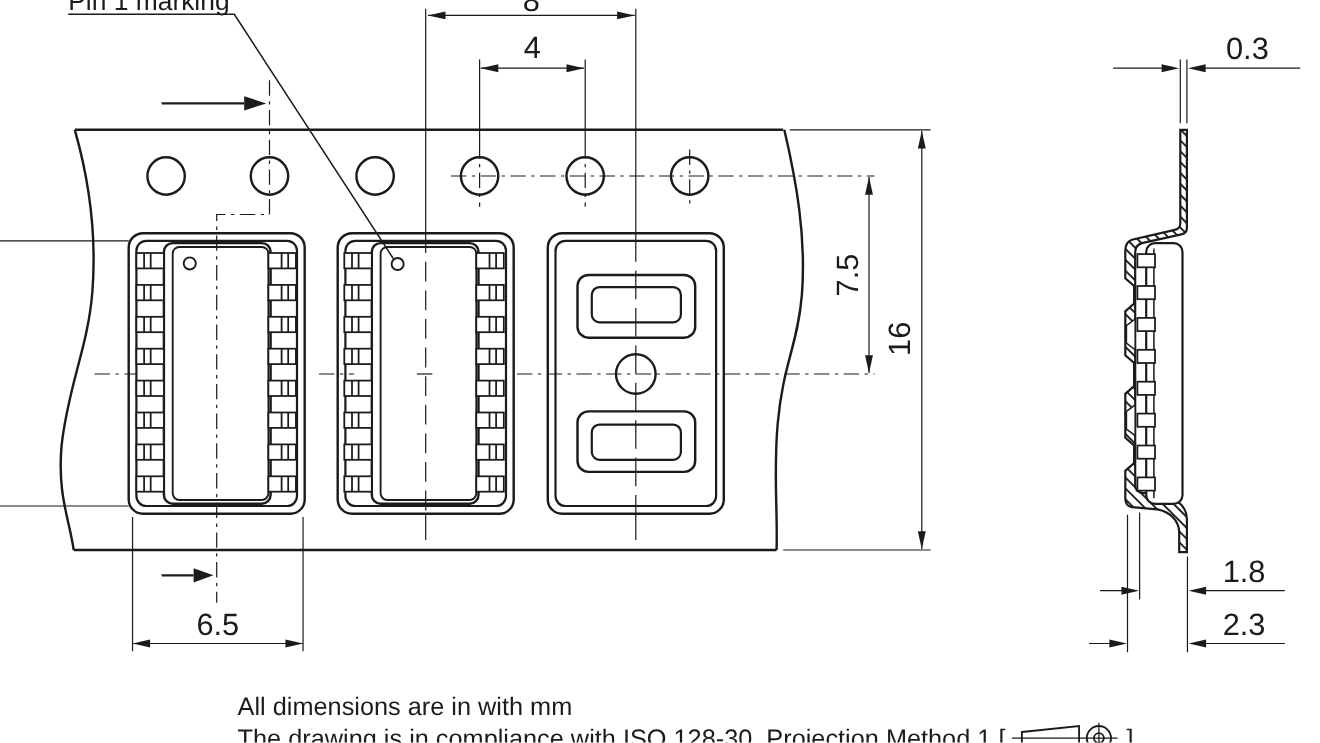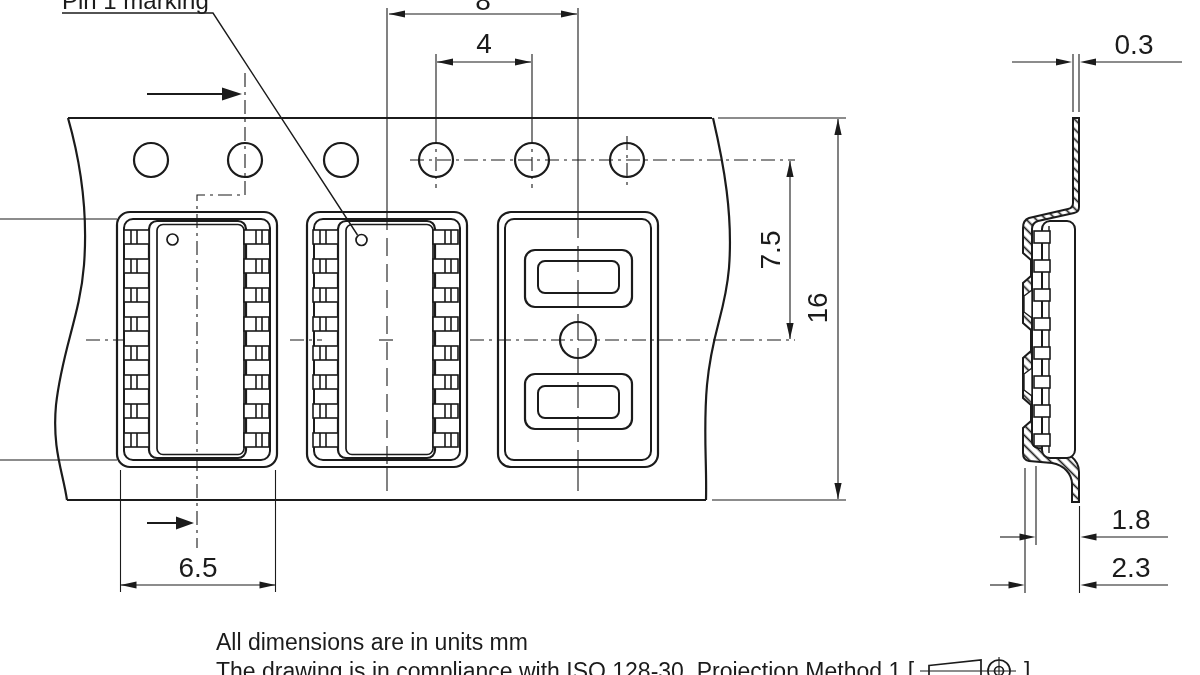--- a/index.html
+++ b/index.html
@@ -261,21 +261,21 @@
       <line class="lnk w11" x1="1095" y1="585" x2="1168" y2="585"></line>
       <polygon class="ah" points="1024.5,585 1008.5,581.4 1008.5,588.6"></polygon>
       <polygon class="ah" points="1080.5,585 1096.5,581.4 1096.5,588.6"></polygon>
       <text class="dimtxt" text-anchor="middle" x="1131" y="577">2.3</text>
     </g>
   </g>
 </svg>
 
 <div class="notes">
   <div class="note-row">
-    <span>All dimensions are in units mm</span>
+    <span>All dimensions are in with mm</span>
   </div>
   <div class="note-row">
     <span>The drawing is in compliance with ISO 128-30, Projection Method 1 [</span>
     <svg class="proj-symbol" width="100" height="30" viewBox="0 0 100 30">
       <line x1="1" y1="15" x2="97" y2="15" stroke="#1b1b1b" stroke-width="1.1"></line>
       <polygon points="10,9.5 62,4 62,26 10,20.5" fill="none" stroke="#1b1b1b" stroke-width="1.7"></polygon>
       <g fill="none" stroke="#1b1b1b" stroke-width="1.7">
         <circle cx="80" cy="15" r="11"></circle>
         <circle cx="80" cy="15" r="4.5"></circle>
         <line x1="80" y1="1" x2="80" y2="29" stroke-width="1.1"></line>

